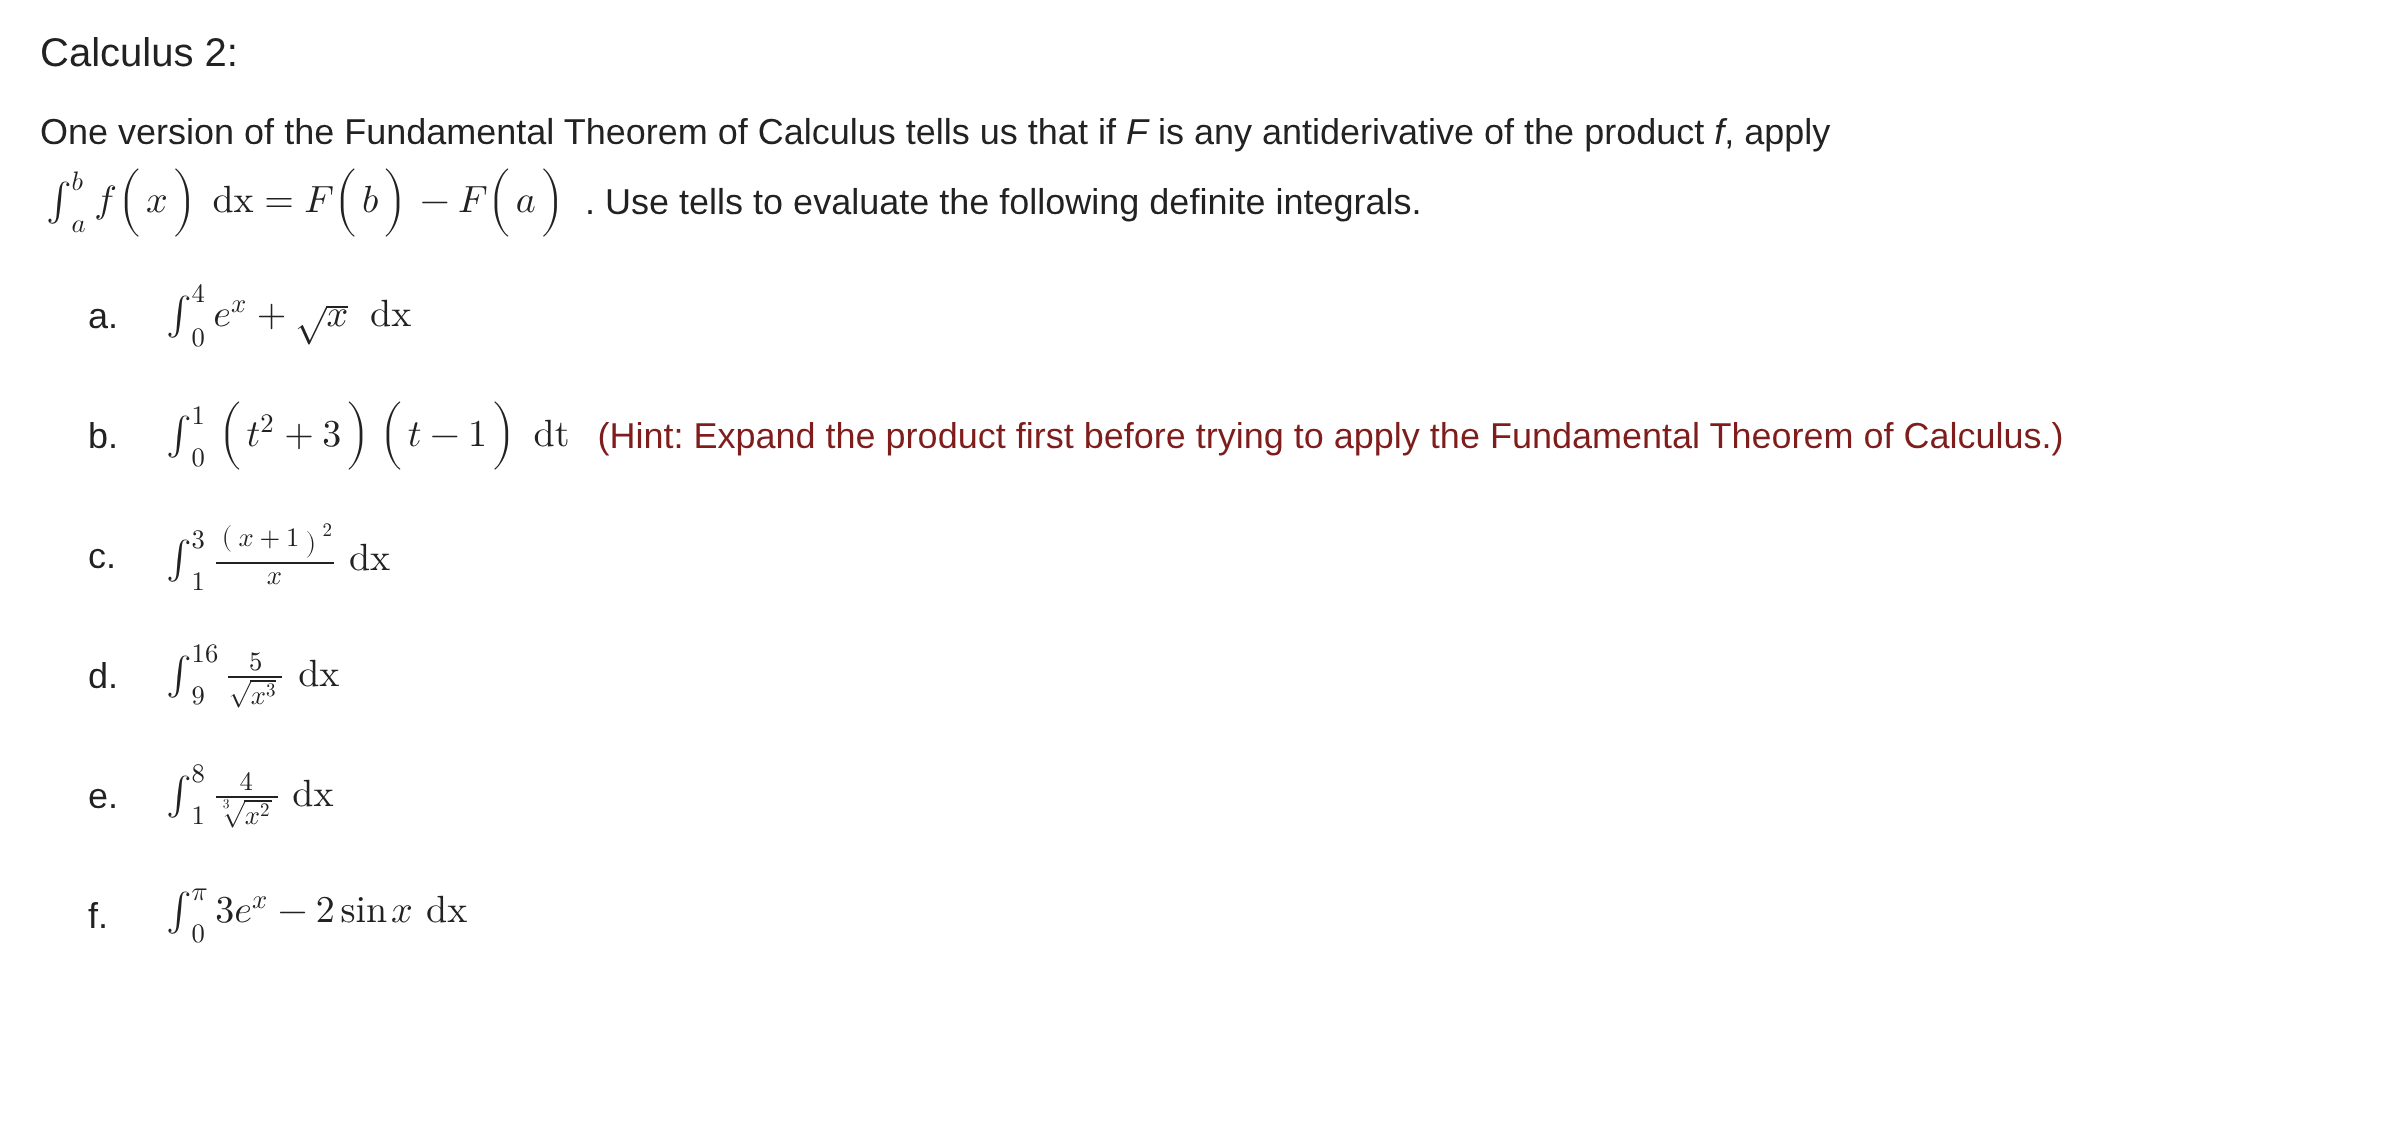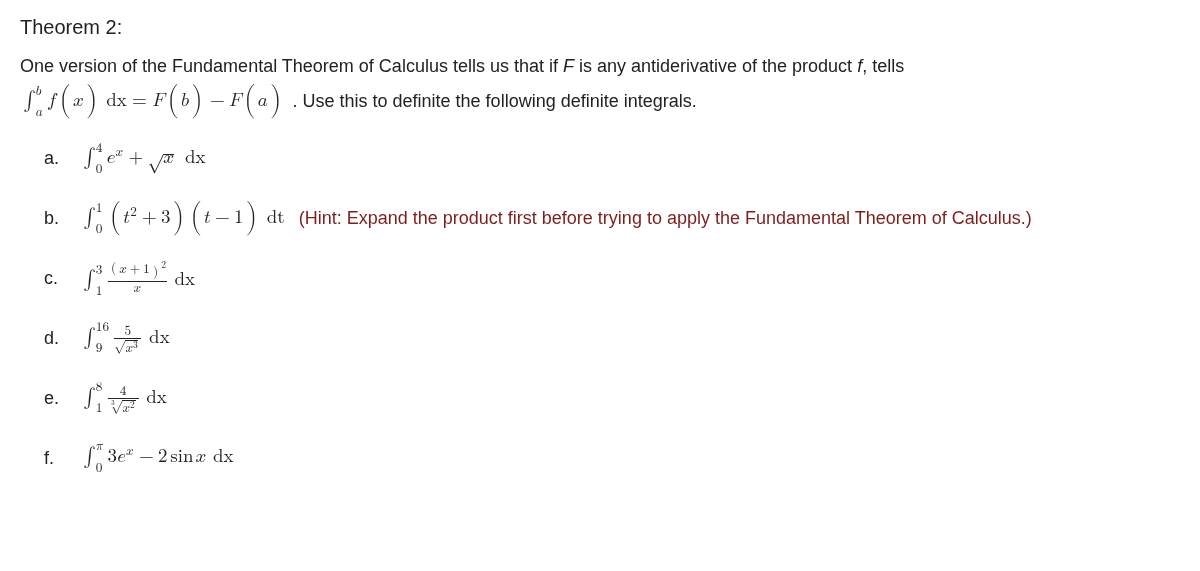--- a/index.html
+++ b/index.html
@@ -53,24 +53,24 @@
   }
   .hint {
     font-size: 18px;
     color: #7f1d1d;
   }
   .ital { font-style: italic; }
 </style>
 </head>
 <body>
 
-<div class="title">Theorem 2:</div>
+<div class="title">Calculus 2:</div>
 
 <div class="intro">
-  <span>One version of the Fundamental Theorem of Calculus tells us that if </span><span class="ital">F</span><span> is any antiderivative of the product </span><span class="ital">f</span><span>, tells</span>
+  <span>One version of the Fundamental Theorem of Calculus tells us that if </span><span class="ital">F</span><span> is any antiderivative of the product </span><span class="ital">f</span><span>, apply</span>
 </div>
 
 <div class="theorem-row">
   <math>
     <mrow>
       <msubsup>
         <mo>∫</mo>
         <mi>a</mi>
         <mi>b</mi>
       </msubsup>
@@ -85,21 +85,21 @@
         <mo>(</mo>
         <mi>b</mi>
         <mo>)</mo>
       <mo>−</mo>
       <mi>F</mi>
         <mo>(</mo>
         <mi>a</mi>
         <mo>)</mo>
     </mrow>
   </math>
-  <span class="tail">. Use this to definite the following definite integrals.</span>
+  <span class="tail">. Use tells to evaluate the following definite integrals.</span>
 </div>
 
 <ol class="parts">
 
   <li>
     <span class="plabel">a.</span>
     <math>
       <mrow>
         <msubsup>
           <mo>∫</mo>

